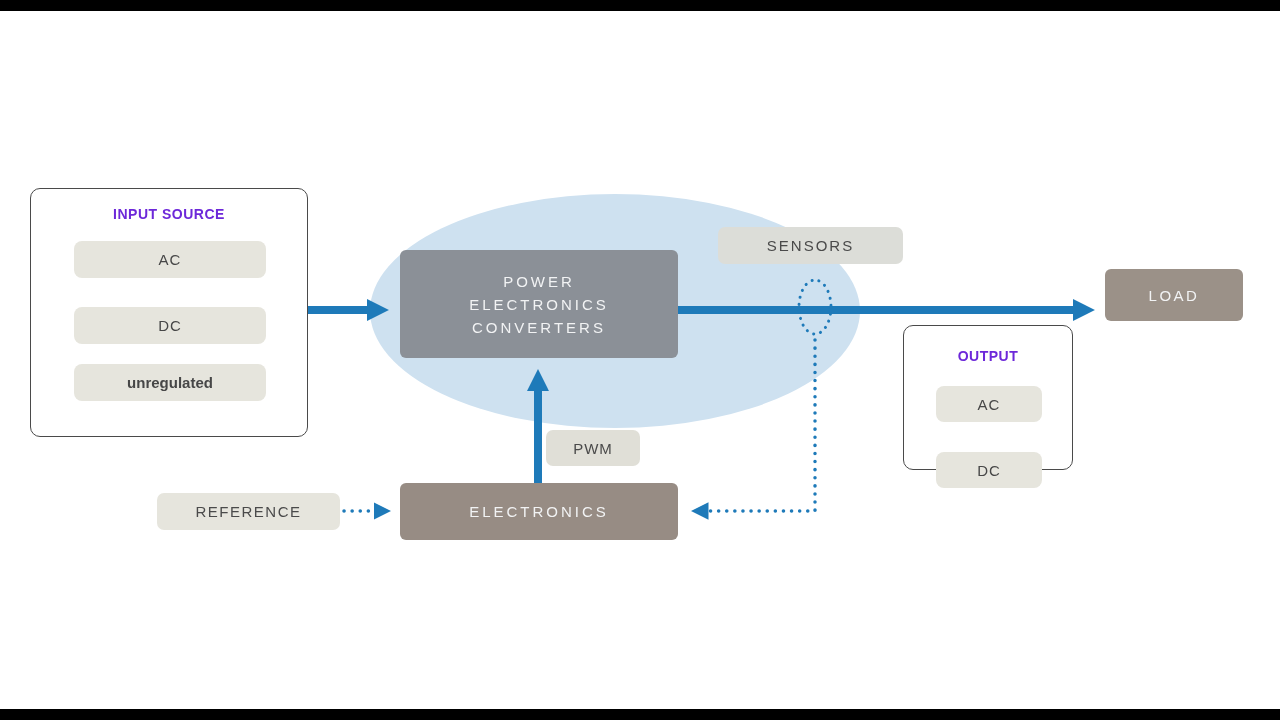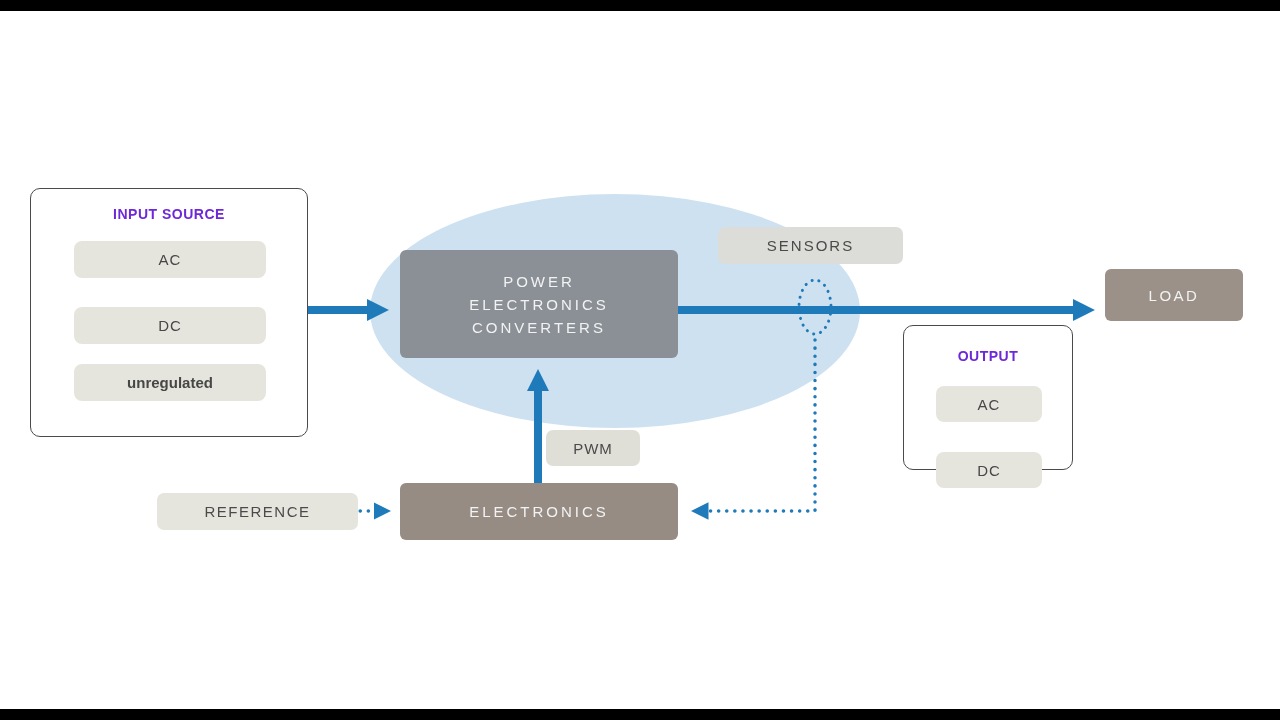--- a/index.html
+++ b/index.html
@@ -78,21 +78,21 @@
     position: absolute;
     border-radius: 7px;
     display: flex;
     align-items: center;
     justify-content: center;
     font-size: 15px;
     color: #4a4a4a;
   }
   .sensors { left: 718px; top: 227px; width: 185px; height: 37px; background: #dcddd8; letter-spacing: 2px; }
   .pwm { left: 546px; top: 430px; width: 94px; height: 36px; background: #e0dfd7; letter-spacing: 1px; }
-  .reference { left: 157px; top: 493px; width: 201px; height: 37px; background: #e6e5dd; letter-spacing: 1.5px; }
+  .reference { left: 157px; top: 493px; width: 183px; height: 37px; background: #e6e5dd; letter-spacing: 1.5px; }
 
   .output-panel { left: 903px; top: 325px; width: 170px; height: 145px; }
   .output-panel .panel-title { top: 22px; }
   .pill-out-ac { left: 32px; top: 60px; width: 106px; height: 36px; letter-spacing: 1px; }
   .pill-out-dc { left: 32px; top: 126px; width: 106px; height: 36px; letter-spacing: 1px; }
 </style>
 </head>
 <body>
 
 <div class="stage">

